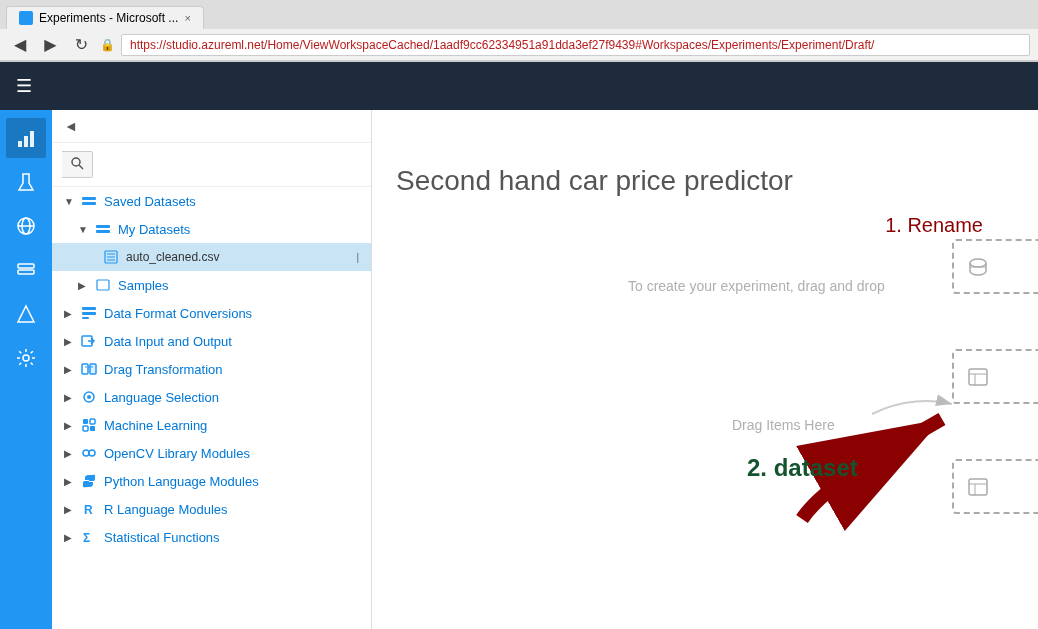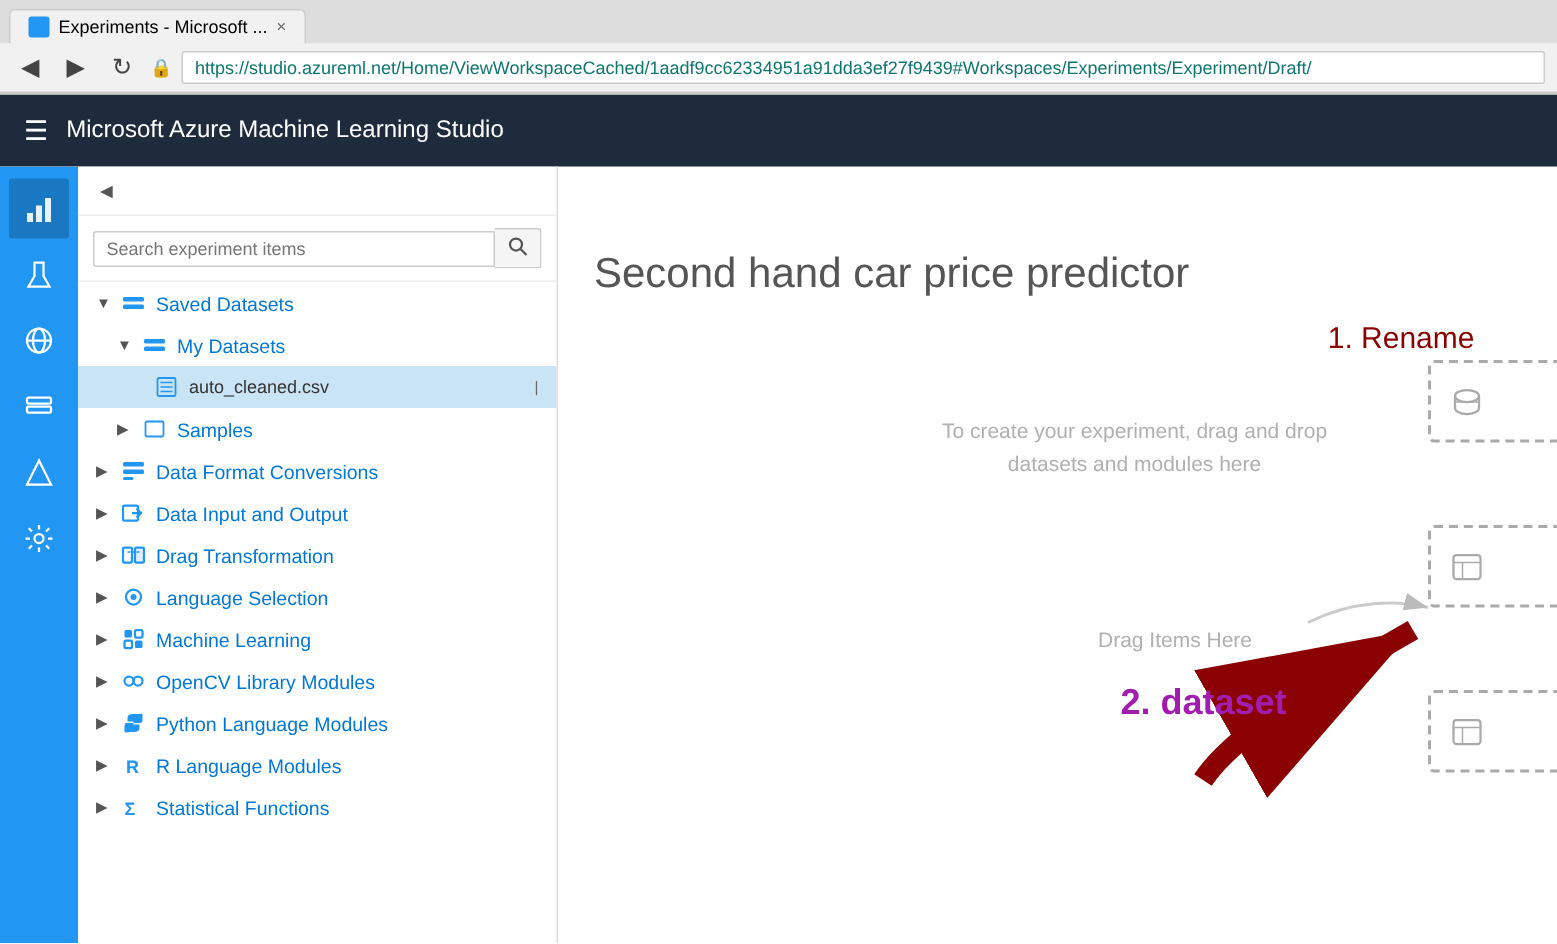--- a/index.html
+++ b/index.html
@@ -7,21 +7,21 @@
 
     
     .browser-chrome { background: #f1f1f1; border-bottom: 1px solid #ccc; }
     .tab-bar { display: flex; align-items: center; padding: 6px 6px 0; background: #ddd; }
     .tab { background: #f1f1f1; border: 1px solid #ccc; border-bottom: none; border-radius: 4px 4px 0 0; padding: 4px 12px; display: flex; align-items: center; gap: 6px; font-size: 12px; min-width: 160px; }
     .tab-favicon { width: 14px; height: 14px; background: #2196F3; border-radius: 2px; display: inline-block; }
     .tab-close { margin-left: auto; cursor: pointer; color: #666; font-size: 11px; }
     .nav-bar { display: flex; align-items: center; padding: 4px 8px; gap: 6px; background: #f1f1f1; border-bottom: 1px solid #ccc; }
     .nav-btn { background: none; border: none; cursor: pointer; font-size: 16px; color: #444; padding: 2px 6px; }
     .secure-icon { font-size: 12px; color: #5a5; }
-    .address-bar { flex: 1; border: 1px solid #ccc; border-radius: 2px; padding: 3px 8px; font-size: 12px; background: white; color: #0f766e; }
+    .address-bar { flex: 1; border: 1px solid #ccc; border-radius: 2px; padding: 3px 8px; font-size: 12px; background: white; color: #b91c1c; }
 
     
     .app { display: flex; flex-direction: column; flex: 1; overflow: hidden; }
     .app-header { background: #1e2b3c; color: white; display: flex; align-items: center; padding: 0 16px; height: 48px; flex-shrink: 0; }
     .hamburger { font-size: 18px; margin-right: 12px; cursor: pointer; }
     .app-title { font-size: 16px; font-weight: 400; color: white; }
 
     .app-body { display: flex; flex: 1; overflow: hidden; }
 
     
@@ -87,21 +87,20 @@
     <button class="nav-btn">▶</button>
     <button class="nav-btn">↻</button>
     <span class="secure-icon">🔒</span>
     <input class="address-bar" type="text" value="https://studio.azureml.net/Home/ViewWorkspaceCached/1aadf9cc62334951a91dda3ef27f9439#Workspaces/Experiments/Experiment/Draft/" style="">
   </div>
 </div>
 
 <div class="app">
   <div class="app-header">
     <span class="hamburger">☰</span>
-    <span class="app-title">Microsoft Azure Machine Learning Studio</span>
   </div>
 
   <div class="app-body">
 
     <div class="icon-sidebar">
       <div class="icon-sidebar-item active">
         <svg width="22" height="22" viewBox="0 0 22 22">
           <rect x="3" y="14" width="4" height="6" fill="white" opacity="0.9"></rect>
           <rect x="9" y="9" width="4" height="11" fill="white" opacity="0.9"></rect>
           <rect x="15" y="4" width="4" height="16" fill="white" opacity="0.9"></rect>
@@ -136,21 +135,20 @@
           <path d="M11 2 L11 5 M11 17 L11 20 M2 11 L5 11 M17 11 L20 11 M4.2 4.2 L6.3 6.3 M15.7 15.7 L17.8 17.8 M17.8 4.2 L15.7 6.3 M6.3 15.7 L4.2 17.8" stroke="white" stroke-width="1.5"></path>
         </svg>
       </div>
     </div>
 
     <div class="module-panel">
       <div class="panel-header">
         <button class="collapse-btn">◄</button>
       </div>
       <div class="search-box">
-        <input class="search-input" type="text" placeholder="Search experiment items" style="">
         <button class="search-btn">
           <svg width="14" height="14" viewBox="0 0 14 14">
             <circle cx="6" cy="6" r="4" fill="none" stroke="#555" stroke-width="1.5"></circle>
             <line x1="9" y1="9" x2="13" y2="13" stroke="#555" stroke-width="1.5"></line>
           </svg>
         </button>
       </div>
 
       <div class="panel-tree">
 
@@ -303,21 +301,20 @@
         </div>
 
       </div>
     </div>
 
     <div class="canvas-area">
       <div class="experiment-title">Second hand car price predictor</div>
 
       <div class="canvas-hint">
         <span>To create your experiment, drag and drop</span><br>
-        <span>datasets and modules here</span>
       </div>
 
       <div class="module-box" style="left:580px; top:90px; width:280px; height:55px;">
         <svg width="24" height="24" viewBox="0 0 24 24">
           <ellipse cx="12" cy="8" rx="8" ry="4" fill="none" stroke="#aaa" stroke-width="1.5"></ellipse>
           <path d="M4 8 L4 16 C4 18.2 7.6 20 12 20 C16.4 20 20 18.2 20 16 L20 8" fill="none" stroke="#aaa" stroke-width="1.5"></path>
           <line x1="4" y1="12" x2="20" y2="12" stroke="#aaa" stroke-width="1"></line>
         </svg>
 
       </div>
@@ -357,17 +354,17 @@
           <marker id="arrowhead-gray" markerWidth="8" markerHeight="6" refX="8" refY="3" orient="auto">
             <polygon points="0 0, 8 3, 0 6" fill="#bbb"></polygon>
           </marker>
         </defs>
       </svg>
 
       <div style="position:absolute; top:268px; left:360px; color:#b0b0b0; font-size:14px; ">Drag Items Here</div>
 
       <div style="position:absolute; top:65px; right:55px; color:#8B0000; font-size:20px; font-weight:normal;">1. Rename</div>
 
-      <div style="position:absolute; top:305px; left:375px; color:#a21caf; font-size:24px; font-weight:bold;">2. dataset</div>
+      <div style="position:absolute; top:305px; left:375px; color:#14532d; font-size:24px; font-weight:bold;">2. dataset</div>
 
     </div>
   </div>
 </div>
 
 </body></html>

